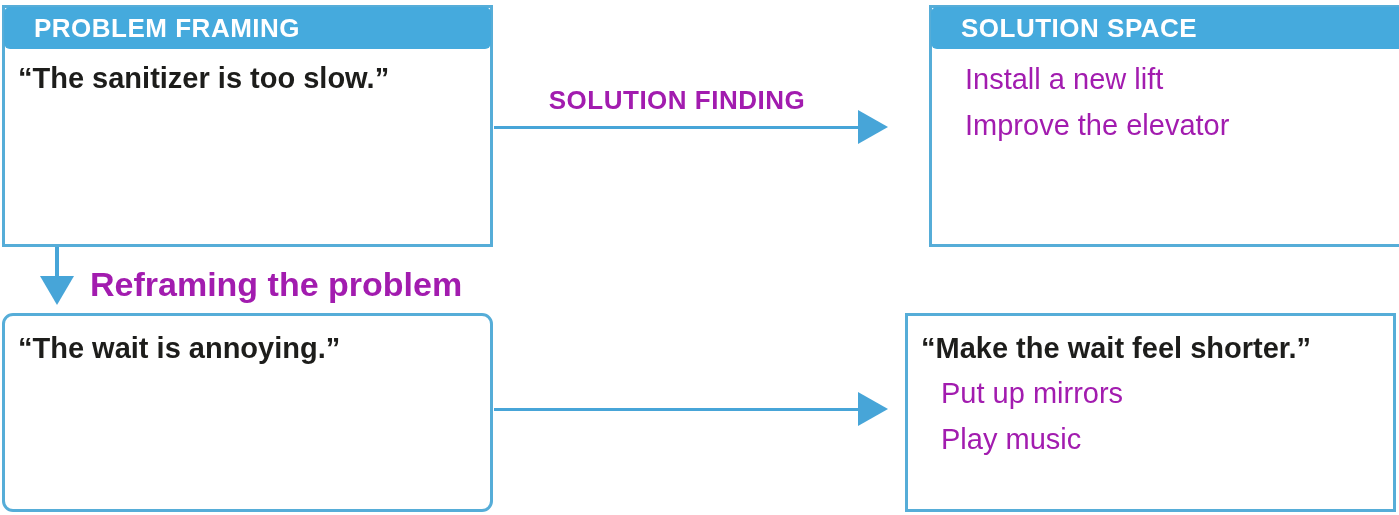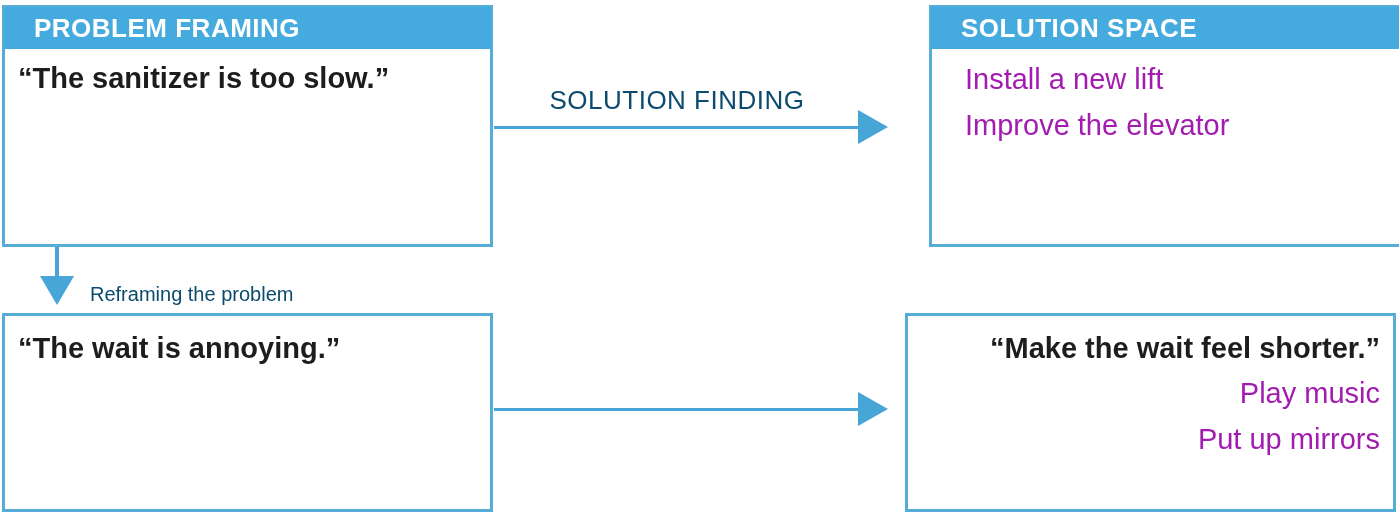--- a/index.html
+++ b/index.html
@@ -6,28 +6,29 @@
   .canvas {
     position:relative; width:1399px; height:515px; background:#ffffff;
     font-family:"Liberation Sans", sans-serif; overflow:hidden;
   }
   .dbox {
     position:absolute; box-sizing:border-box;
     border:3px solid #56add8; background:#ffffff;
   }
   #box-problem-1 { left:2px;   top:5px;   width:491px; height:242px; }
   #box-solution-1{ left:905px; top:5px;   width:491px; height:242px;margin-left:24px; }
-  #box-problem-2 { left:2px;   top:313px; width:491px; height:199px; }
-  #box-solution-2{ left:905px; top:313px; width:491px; height:199px;text-align:right; }
+  #box-problem-2 { left:2px;   top:313px; width:491px; height:199px;border-radius:11px; }
+  #box-solution-2{ left:905px; top:313px; width:491px; height:199px; }
 
   .box-header {
     height:42px; background:#45aadd; color:#ffffff;
     font-weight:700; font-size:26px; letter-spacing:0.5px;
     display:flex; align-items:center; padding-left:30px;
     margin:-1px; 
+    border-radius:6px;
   }
   .box-body { padding:8px 13px; color:#1d1d1b; font-size:29px; }
   .box-body.no-header { padding-top:10px; }
   .quote { font-weight:700; line-height:44px; }
   .sol-item { font-weight:400; line-height:46px; padding-left:20px; color:#a21caf; }
 
   .arrow-line { position:absolute; background:#47a5d8; }
   #arrow1-line { left:494px; top:126px; width:366px; height:3px; }
   #arrow2-line { left:494px; top:408px; width:366px; height:3px; }
   #arrow-down-stem { left:55px; top:247px; width:4px; height:31px; }
@@ -40,27 +41,27 @@
   #arrow1-head { left:858px; top:110px; }
   #arrow2-head { left:858px; top:392px; }
   .arrowhead-down {
     position:absolute; width:0; height:0;
     border-left:17px solid transparent; border-right:17px solid transparent;
     border-top:29px solid #47a5d8;
   }
   #arrow-down-head { left:40px; top:276px; }
 
   .arrow-label {
-    position:absolute; color:#0c4a6e; font-weight:400;
+    position:absolute; color:#a21caf; font-weight:700;
   }
   #arrow1-label {
     left:494px; top:85px; width:366px; text-align:center;
     font-size:26px; letter-spacing:0.5px;
   }
-  #reframing-label { left:90px; top:283px; font-size:20px; }
+  #reframing-label { left:90px; top:265px; font-size:34px; }
 </style>
 </head>
 <body>
 
 <div class="canvas">
 
   <div class="dbox" id="box-problem-1">
     <div class="box-header">PROBLEM FRAMING</div>
     <div class="box-body">
       <div class="quote">“The sanitizer is too slow.”</div>
@@ -85,21 +86,21 @@
 
   <div class="dbox" id="box-problem-2">
     <div class="box-body no-header">
       <div class="quote">“The wait is annoying.”</div>
     </div>
   </div>
 
   <div class="dbox" id="box-solution-2">
     <div class="box-body no-header">
       <div class="quote">“Make the wait feel shorter.”</div>
+      <div class="sol-item">Put up mirrors</div>
       <div class="sol-item">Play music</div>
-      <div class="sol-item">Put up mirrors</div>
     </div>
   </div>
 
   <div class="arrow-line" id="arrow2-line"></div>
   <div class="arrowhead-right" id="arrow2-head"></div>
 
 </div>
 
 </body></html>

